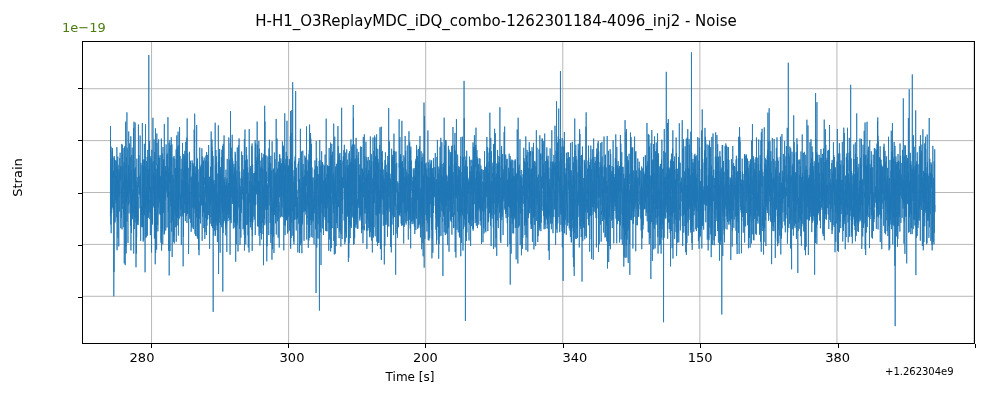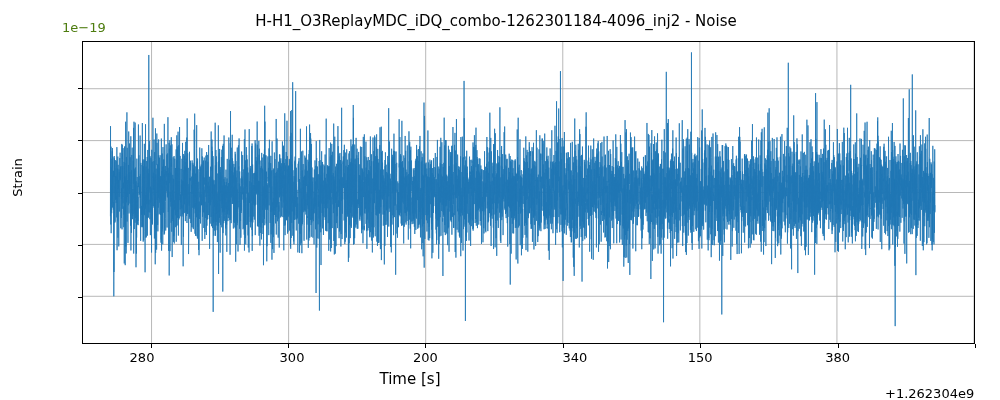--- a/index.html
+++ b/index.html
@@ -56,22 +56,22 @@
     position: absolute;
     left: 62px;
     top: 20px;
     font-size: 13px;
     color: #4d7c0f;
     white-space: nowrap;
   }
   #x-offset-text {
     position: absolute;
     left: 885px;
-    top: 386px;
-    font-size: 13px;
+    top: 366px;
+    font-size: 10px;
     color: #000000;
     white-space: nowrap;
   }
   .xtick-label {
     position: absolute;
     top: 350px;
     font-size: 13px;
     color: #000000;
     text-align: center;
     white-space: nowrap;
@@ -91,21 +91,21 @@
     height: 1px;
     background: #000000;
   }
   
   #x-axis-label {
     position: absolute;
     left: 0;
     top: 370px;
     width: 820px;
     text-align: center;
-    font-size: 15px;
+    font-size: 12px;
     color: #000000;
   }
   #y-axis-label {
     position: absolute;
     left: -33px;
     top: 170px;
     width: 100px;
     text-align: center;
     font-size: 13px;
     color: #000000;

